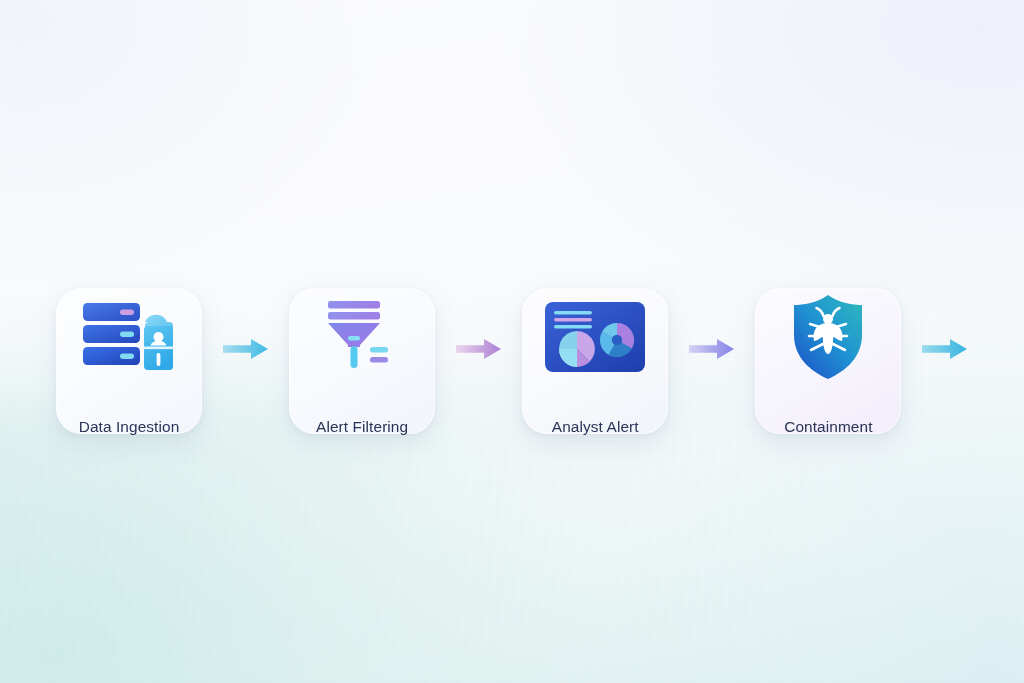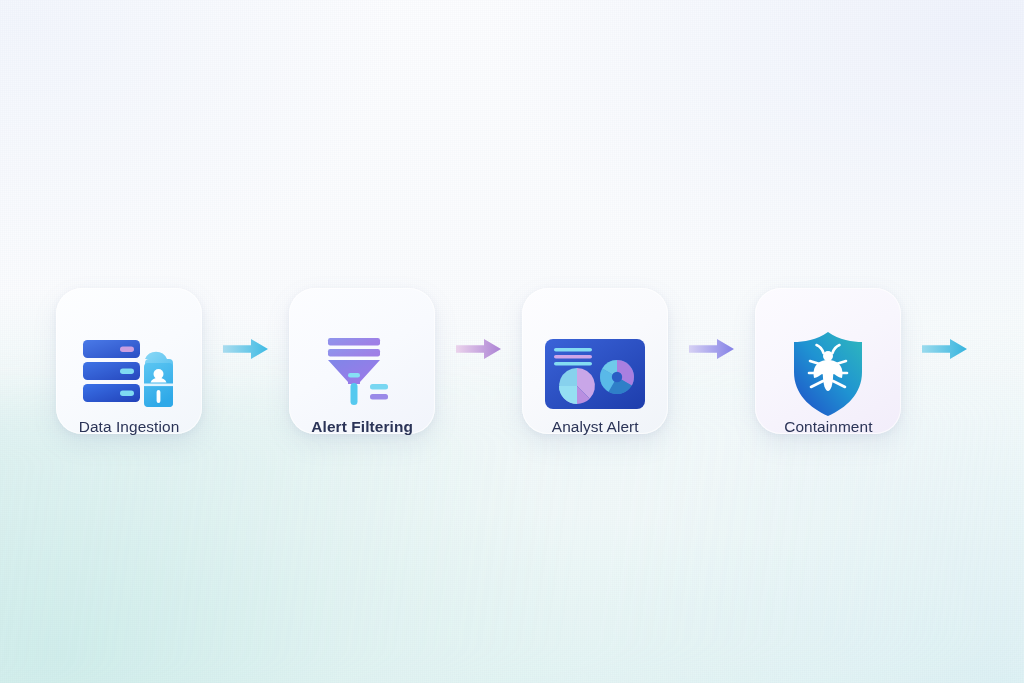--- a/index.html
+++ b/index.html
@@ -68,30 +68,30 @@
   }
 
   .step {
     width: 146px;
     height: 146px;
     border-radius: 26px;
     position: relative;
     display: flex;
     flex-direction: column;
     align-items: center;
-    justify-content: flex-end;
+    justify-content: space-between;
     flex: 0 0 auto;
     box-shadow:
       0 10px 24px rgba(120,138,175,0.13),
       0 2px 7px rgba(120,138,175,0.09),
       0 0 0 1px rgba(255,255,255,0.65) inset;
   }
 
   .step.c1 { background: linear-gradient(150deg, #fdfeff 0%, #f9fbfe 50%, #f2f6fb 100%); }
-  .step.c2 { background: linear-gradient(150deg, #fcfdff 0%, #f8fafe 48%, #f1f4fb 100%); font-weight: bold; }
+  .step.c2 { background: linear-gradient(150deg, #fcfdff 0%, #f8fafe 48%, #f1f4fb 100%); }
   .step.c3 { background: linear-gradient(150deg, #fdfdff 0%, #f9fafd 46%, #f0f4f9 100%); }
   .step.c4 { background: linear-gradient(150deg, #fcfbff 0%, #f8f6fd 46%, #f2edfa 100%); }
   .step.c5 { background: linear-gradient(150deg, #fcffff 0%, #f6fcfd 46%, #eef9fa 100%); }
 
   .icon-wrap {
     height: 94px;
     width: 100%;
     display: flex;
     align-items: center;
     justify-content: center;

